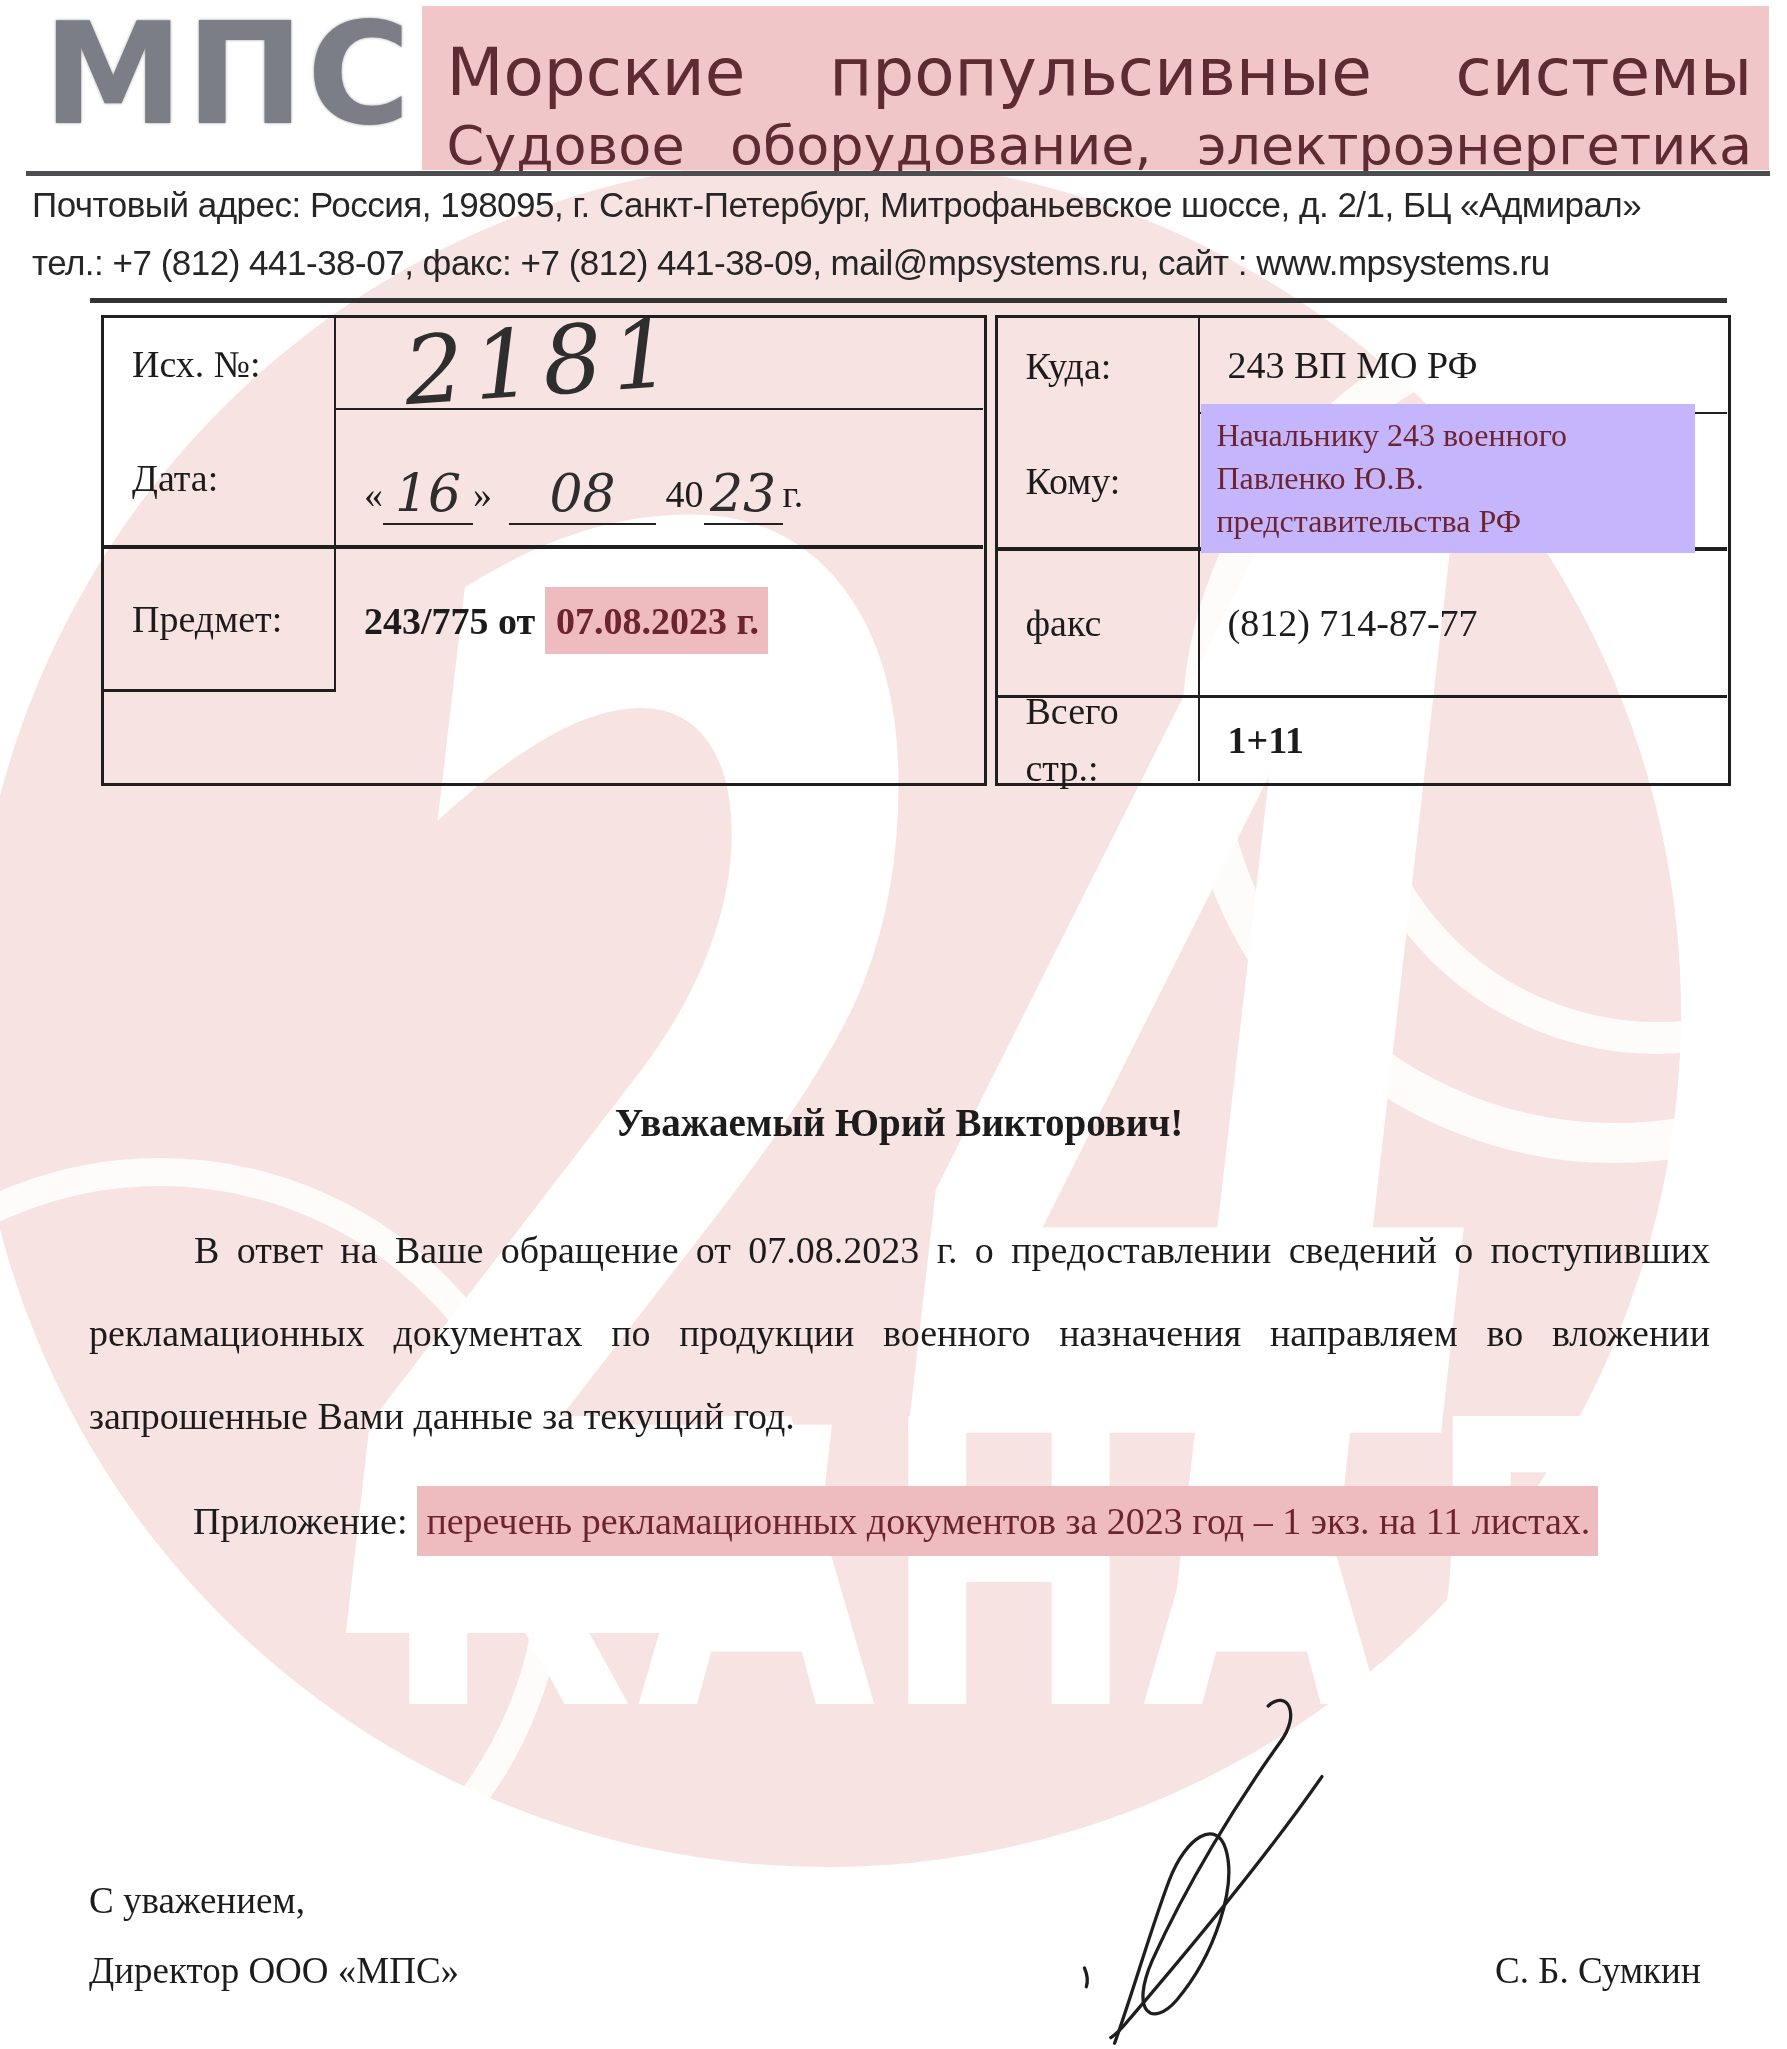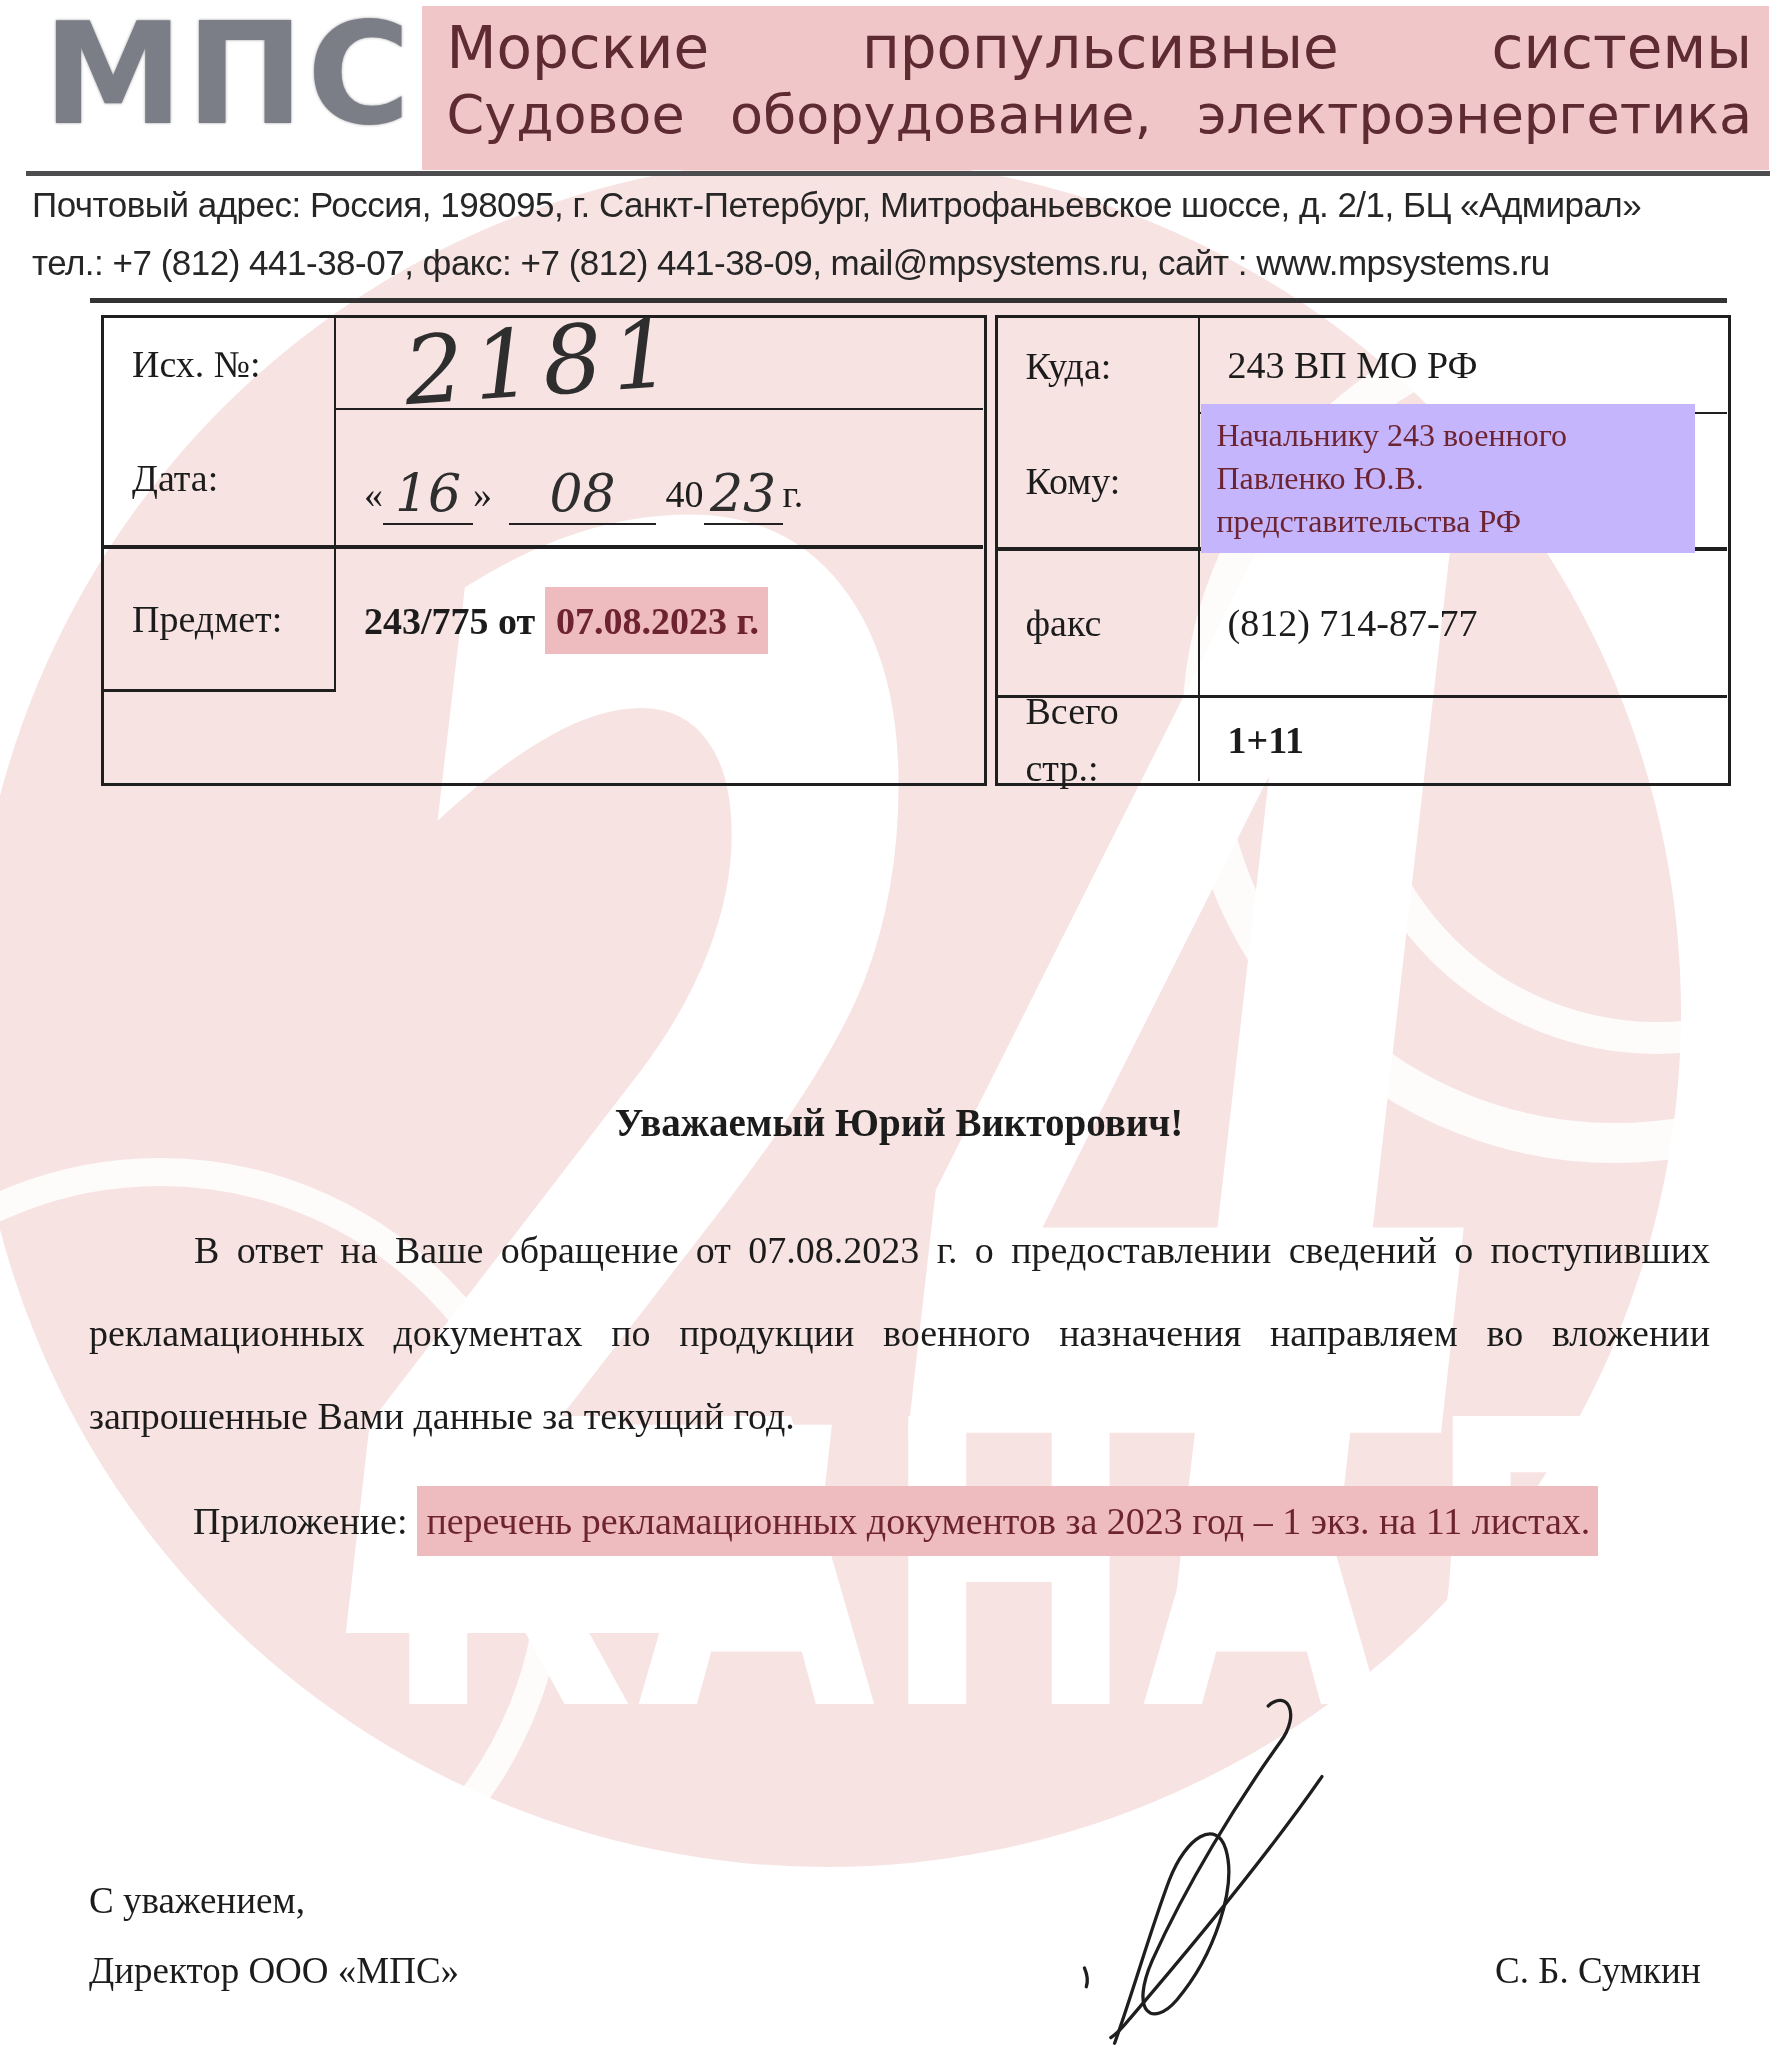--- a/index.html
+++ b/index.html
@@ -27,21 +27,21 @@
   
   .content { position:absolute; inset:0; z-index:1; }
   
   .logo { position:absolute; left:43px; top:3.8px;
     font-family:"DejaVu Sans", sans-serif; font-weight:bold; font-size:141px;
     line-height:1; color:#7b7e86; letter-spacing:2.8px;
     text-shadow:0 0 2.8px rgba(100,100,108,.65); }
   .hdr-band { position:absolute; left:422px; top:5.6px; width:1347px; height:164px;
     background:#f1c6c9; color:#5e2b33; font-family:"DejaVu Sans", sans-serif;
     padding:5.6px 17px 0 24.5px; }
-  .hdr-l1 { font-size:58px; line-height:1.28; text-align:justify; text-align-last:justify; }
+  .hdr-l1 { font-size:66px; line-height:1.28; text-align:justify; text-align-last:justify;margin-top:20px; }
   .hdr-l2 { font-size:54px; line-height:1.1; text-align:justify; text-align-last:justify; }
   .rule1 { position:absolute; left:26px; top:171px; width:1744px; height:4.7px; background:#4d4d4f; }
   .addr { position:absolute; left:32px; font-family:"Liberation Sans", sans-serif;
     font-size:35px; color:#262626; letter-spacing:-0.5px; white-space:nowrap; }
   .addr1 { top:185px; }
   .addr2 { top:243px; }
   .rule2 { position:absolute; left:90px; top:298px; width:1637px; height:4.7px; background:#333; }
   
   .doc-table { position:absolute; left:101px; top:315px; display:flex; }
   .t-half { display:grid; border:3.8px solid #1f1f1f; height:471px; }

